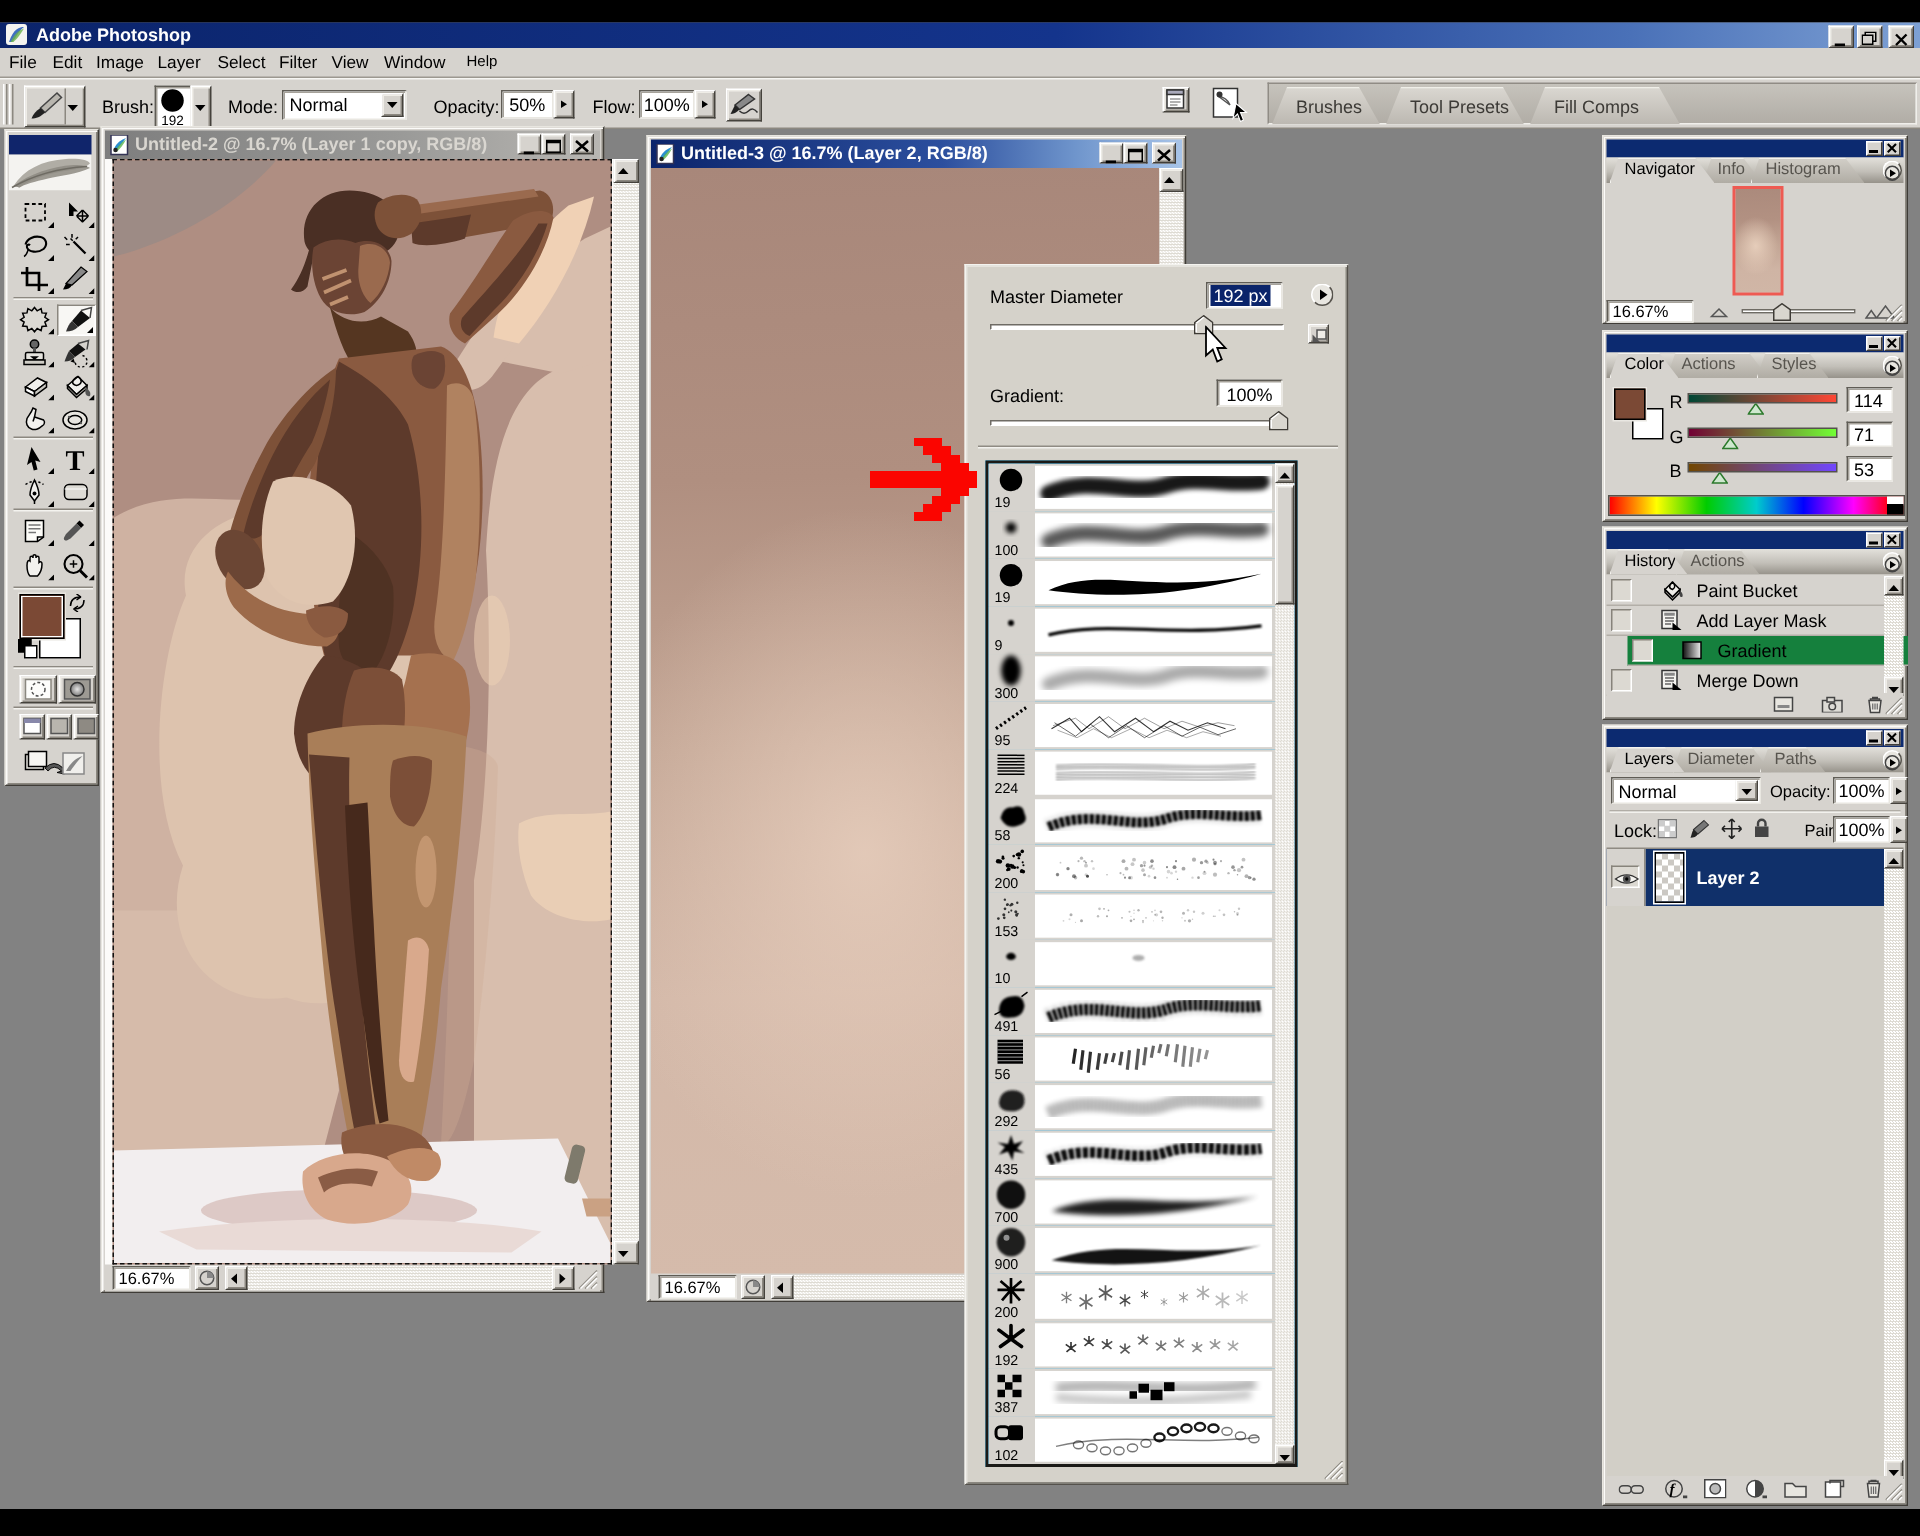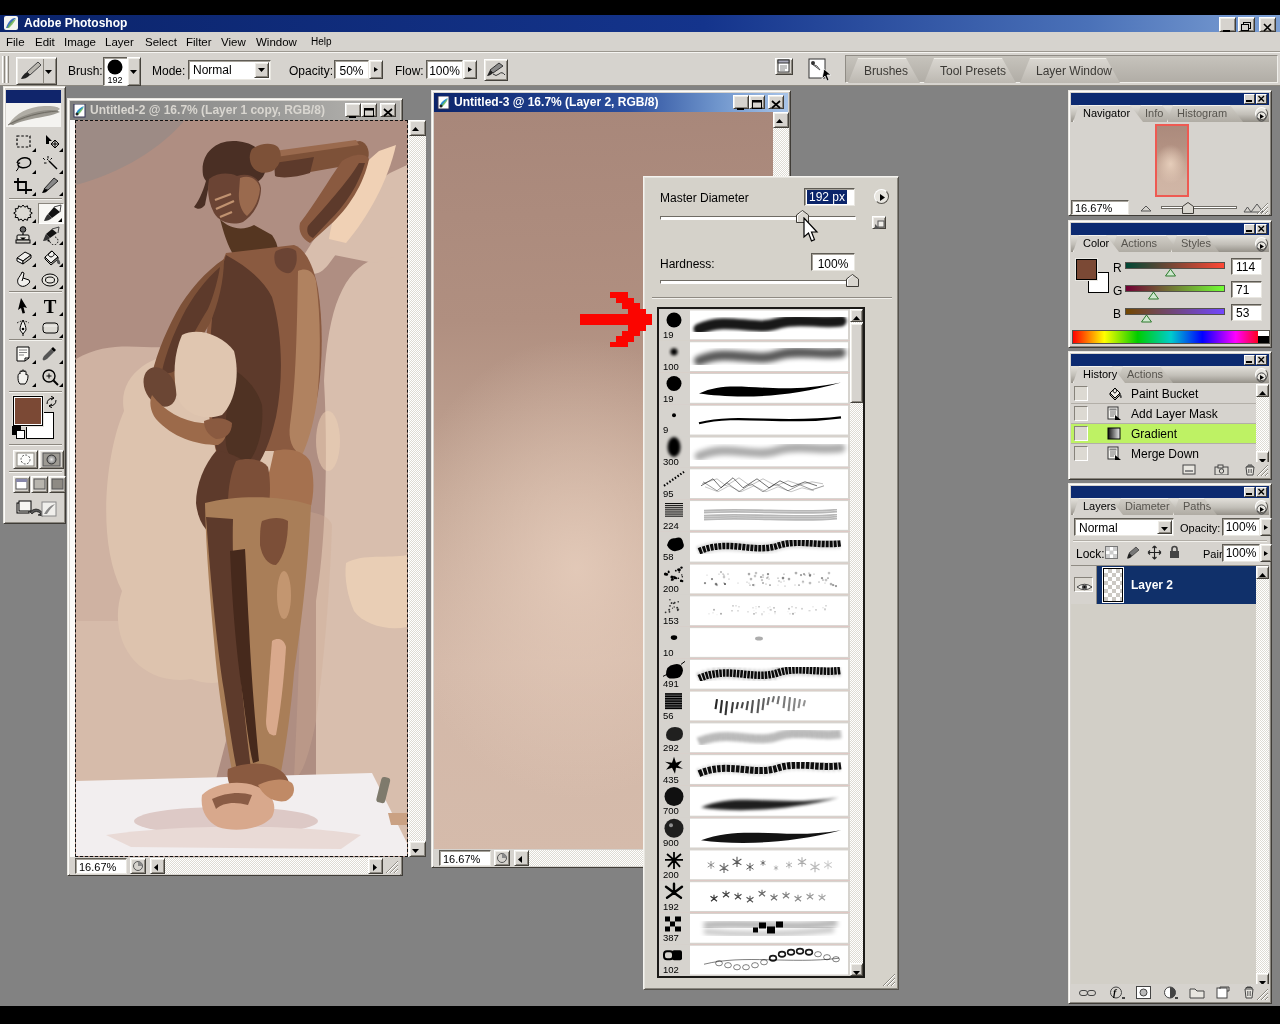--- a/index.html
+++ b/index.html
@@ -106,21 +106,21 @@
         <path d="M17,13 L24,19 L20,19 L22,24 L20,25 L18,20 L15,23 Z" fill="#000" stroke="#fff" stroke-width="0.7"></path>
       </svg></div>
 <div class="abs" style="left:845px;top:2px;width:433px;height:28px;background:linear-gradient(180deg,#c6c3bc,#b1ada6);border:1px solid;border-color:#908c85 #f0efeb #f0efeb #908c85"></div>
 <div class="abs" style="left:848px;top:5px;width:72px;height:25px;background:linear-gradient(180deg,#d9d6d0,#bcb8b1);clip-path:polygon(10px 0,calc(100% - 14px) 0,100% 100%,0 100%);border-top:1px solid #f0efe9">
       <span style="position:absolute;left:16px;top:5px;font-size:12px;color:#3c3a36">Brushes</span>
     </div>
 <div class="abs" style="left:924px;top:5px;width:92px;height:25px;background:linear-gradient(180deg,#d9d6d0,#bcb8b1);clip-path:polygon(10px 0,calc(100% - 14px) 0,100% 100%,0 100%);border-top:1px solid #f0efe9">
       <span style="position:absolute;left:16px;top:5px;font-size:12px;color:#3c3a36">Tool Presets</span>
     </div>
 <div class="abs" style="left:1020px;top:5px;width:100px;height:25px;background:linear-gradient(180deg,#d9d6d0,#bcb8b1);clip-path:polygon(10px 0,calc(100% - 14px) 0,100% 100%,0 100%);border-top:1px solid #f0efe9">
-      <span style="position:absolute;left:16px;top:5px;font-size:12px;color:#3c3a36">Layer Window</span>
+      <span style="position:absolute;left:16px;top:5px;font-size:12px;color:#3c3a36">Fill Comps</span>
     </div>
 </div>
 <div class="abs win" style="left:3px;top:86px;width:63px;height:438px">
 <div class="abs" style="left:2px;top:3px;width:55px;height:13px;background:#10256b"></div>
 <svg class="abs" style="left:2px;top:16px" width="55" height="24">
       <rect width="55" height="24" fill="#f4f3f0"></rect>
       <path d="M3,21 C10,10 22,4 38,3 C48,2.5 53,4 54,6 C50,10 40,10 32,12 C22,14 12,18 7,22 Z" fill="#b0ada5"></path>
       <path d="M3,21 C14,13 28,8 43,7 C50,7 53,8 54,9 C46,13 34,14 26,16 C17,18 10,20 7,22 Z" fill="#8d8a81" opacity=".85"></path>
       <path d="M2,22 C16,14 34,9 52,8" stroke="#6e6b63" stroke-width="1" fill="none"></path>
     </svg>
@@ -370,21 +370,21 @@
         <rect x="2" y="2" width="11" height="10" fill="#8e8a83" stroke="#555"></rect>
       </svg></div>
 <svg class="abs" style="left:12px;top:412px" width="42" height="22">
       <rect x="1" y="4" width="12" height="10" fill="#e8e6e0" stroke="#000"></rect>
       <rect x="3" y="2" width="12" height="10" fill="#f6f5f2" stroke="#000"></rect>
       <path d="M14,13 q6,-6 12,0 l3,-1 -2,5 -5,-1 3,-1 q-5,-5 -9,0 Z" fill="#555" stroke="#000" stroke-width=".6"></path>
       <rect x="26" y="3" width="14" height="14" fill="#f0efec" stroke="#888"></rect>
       <path d="M28,15 C32,8 36,6 39,5 C35,9 33,12 31,15 Z" fill="#888"></path>
     </svg>
 </div>
-<div class="abs win" style="left:67px;top:98px;width:336px;height:778px">
+<div class="abs win" style="left:67px;top:84px;width:336px;height:778px">
 <div class="abs" style="left:2px;top:2px;right:2px;height:19px;background:linear-gradient(90deg,#7e7e7e,#9a9a98 60%,#b8b6b2)">
       <svg width="14" height="14" style="position:absolute;left:3px;top:3px">
         <rect x="1" y="0" width="11" height="13" fill="#fff" stroke="#335"></rect>
         <path d="M3,9 C5,5 8,3 11,2 C8,6 6,8 5,10 Z" fill="#2a8fd0"></path>
         <path d="M4,10 C6,7 9,4 11,3 C9,7 7,9 5,11 Z" fill="#56b14e" opacity=".8"></path>
         <circle cx="4" cy="10" r="1.5" fill="#222"></circle>
       </svg>
       <span class="ttxt" style="position:absolute;left:20px;top:2px;color:#d9d6d0">Untitled-2 @ 16.7% (Layer 1 copy, RGB/8)</span>
       <div class="wbtn" style="right:39px;width:16px;height:14px;top:2px"><svg width="9" height="11">
           <rect x="0" y="9" width="7" height="2" fill="#000"></rect>
@@ -533,29 +533,29 @@
       <polygon points="0.5,5 6.5,0.5 12.5,5 12.5,12.5 0.5,12.5" fill="#d9d6cf" stroke="#3e3b36" stroke-width="1"></polygon>
       <path d="M1.5,5.5 L6.5,1.5 M1.5,6 L1.5,11.5" stroke="#fff" stroke-width="1"></path>
     </svg>
 <svg class="abs" style="left:158px;top:40px;z-index:60" width="19" height="28">
       <path d="M2,1 L2,20 L6.5,16 L9.5,24 L12.5,22.6 L9.5,15 L15,15 Z" fill="#fff" stroke="#000" stroke-width="1.2"></path>
     </svg>
 <div class="abs btn3" style="left:228px;top:39px;width:14px;height:13px"><svg width="12" height="11">
         <rect x="5" y="1" width="6" height="6" fill="#efede8" stroke="#555"></rect>
         <path d="M2,9 L7,9 L2,4 Z" fill="#555"></path>
       </svg></div>
-<span class="lbl" style="position:absolute;left:16px;top:80px">Hardness:</span>
+<span class="lbl" style="position:absolute;left:16px;top:80px">Gradient:</span>
 <div class="abs field" style="left:167px;top:76px;width:44px;height:18px;text-align:center"><span style="font-size:12px;line-height:16px">100%</span></div>
 <div class="abs" style="left:16px;top:103px;width:196px;height:4px;background:#fff;border:1px solid;border-color:#6e6b64 #fff #fff #6e6b64"></div>
 <svg class="abs" style="left:202px;top:97px" width="13" height="13">
       <polygon points="0.5,5 6.5,0.5 12.5,5 12.5,12.5 0.5,12.5" fill="#d9d6cf" stroke="#3e3b36" stroke-width="1"></polygon>
       <path d="M1.5,5.5 L6.5,1.5 M1.5,6 L1.5,11.5" stroke="#fff" stroke-width="1"></path>
     </svg>
 <div class="abs" style="left:8px;top:120px;width:240px;height:2px;border-top:1px solid #8f8b83;border-bottom:1px solid #f2f1ed"></div>
-<div class="abs" style="left:13px;top:130px;width:208px;height:671px;border:2px solid #1b1a17;background:#fca5a5">
+<div class="abs" style="left:13px;top:130px;width:208px;height:671px;border:2px solid #1b1a17;background:#0ea5e9">
 <svg class="abs" style="left:0;top:0" width="191" height="667" viewBox="0 0 191 667">
         <defs>
           <filter id="b1" x="-30%" y="-30%" width="160%" height="160%">
             <feGaussianBlur stdDeviation="0.7"></feGaussianBlur>
           </filter>
           <filter id="b2" x="-30%" y="-30%" width="160%" height="160%">
             <feGaussianBlur stdDeviation="1.6"></feGaussianBlur>
           </filter>
           <filter id="b3" x="-40%" y="-40%" width="180%" height="180%">
             <feGaussianBlur stdDeviation="2.6"></feGaussianBlur>
@@ -1162,21 +1162,21 @@
 <div class="abs" style="left:2px;top:52px;width:187px;height:20px;background:#d6d3ce;border-bottom:1px solid #b3afa8">
       <div class="sunk" style="position:absolute;left:3px;top:2px;width:14px;height:15px;background:#dcd9d2"></div>
       <div style="position:absolute;left:35px;top:2px"><svg width="16" height="15">
           <rect x="2" y="1" width="10" height="12" fill="#f4f3ef" stroke="#333"></rect>
           <rect x="3.5" y="2.5" width="7" height="2" fill="#888"></rect>
           <path d="M4,6 h6 M4,8 h6 M4,10 h4" stroke="#666" stroke-width="0.9"></path>
           <path d="M9,9 L15,14 L9,14 Z" fill="#000"></path>
         </svg></div>
       <span class="lbl" style="position:absolute;left:60px;top:3px">Add Layer Mask</span>
     </div>
-<div class="abs" style="left:2px;top:72px;width:187px;height:20px;background:#bef264;border-bottom:1px solid #b3afa8">
+<div class="abs" style="left:16px;top:72px;width:187px;height:20px;background:#15803d;border-bottom:1px solid #b3afa8">
       <div class="sunk" style="position:absolute;left:3px;top:2px;width:14px;height:15px;background:#dcd9d2"></div>
       <div style="position:absolute;left:35px;top:2px"><svg width="16" height="15">
           <rect x="2" y="2" width="12" height="11" fill="url(#hg1)" stroke="#000"></rect>
           <defs>
             <linearGradient id="hg1">
               <stop offset="0" stop-color="#111"></stop>
               <stop offset="1" stop-color="#eee"></stop>
             </linearGradient>
           </defs>
         </svg></div>

